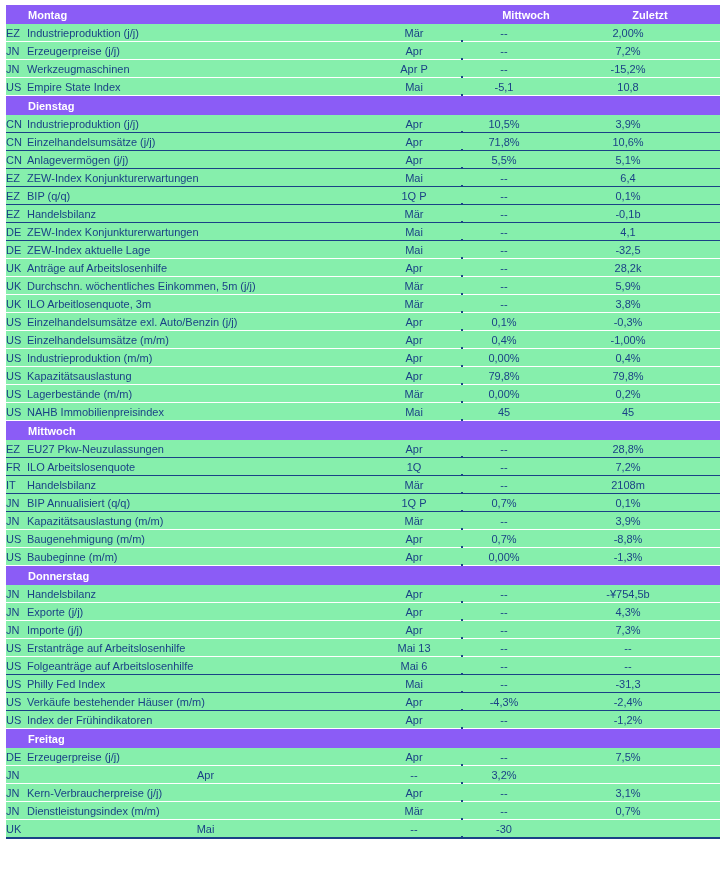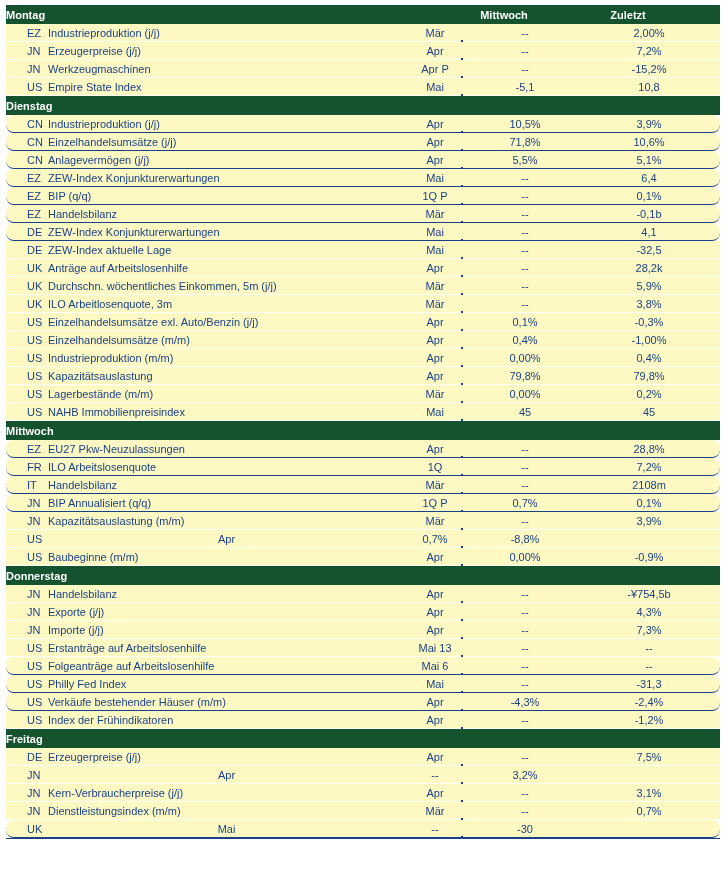--- a/index.html
+++ b/index.html
@@ -1,27 +1,27 @@
 <!DOCTYPE html>
 <html><head>
 <meta charset="utf-8">
 <style>
   html,body{margin:0;padding:0;background:#ffffff;}
   body{width:726px;height:881px;position:relative;font-family:"Liberation Sans",sans-serif;
        -webkit-font-smoothing:antialiased;}
   #cal{position:absolute;left:6px;top:5px;width:714px;border-bottom:1px solid #1A4186;}
   .band{display:grid;grid-template-columns:438px 120px 128px;align-items:center;
-        height:19px;background:#14532d;color:#ffffff;font-weight:bold;font-size:11px;
-        box-sizing:border-box;white-space:nowrap;}
+        height:19px;background:#8b5cf6;color:#ffffff;font-weight:bold;font-size:11px;
+        padding-left:22px;box-sizing:border-box;white-space:nowrap;}
   .band .hdr{text-align:center;}
   .row{display:grid;grid-template-columns:21px 357px 60px 120px 128px;align-items:center;
-       height:18px;line-height:18px;background:#fef9c3;color:#1A4186;font-size:11px;
-       padding-left:21px;box-sizing:border-box;border-bottom:1px solid #ffffff;
+       height:18px;line-height:18px;background:#86efac;color:#1A4186;font-size:11px;
+       box-sizing:border-box;border-bottom:1px solid #ffffff;
        position:relative;white-space:nowrap;}
-  .row.rule{border-bottom:1px solid #1A4186;border-radius:8px;}
+  .row.rule{border-bottom:1px solid #1A4186;}
   .row::after{content:"";position:absolute;left:455px;bottom:-1px;width:2px;height:2px;
        background:#1A4186;z-index:2;}
   .cell-code{overflow:hidden;}
   .cell-label{overflow:hidden;}
   .cell-period,.cell-prog,.cell-zul{text-align:center;overflow:hidden;}
 </style>
 </head>
 <body>
 
 <div id="cal">
@@ -246,31 +246,32 @@
   <div class="row">
     <span class="cell-code">JN</span>
     <span class="cell-label">Kapazitätsauslastung (m/m)</span>
     <span class="cell-period">Mär</span>
     <span class="cell-prog">--</span>
     <span class="cell-zul">3,9%</span>
   </div>
 
   <div class="row">
     <span class="cell-code">US</span>
+    <span class="cell-label">Baugenehmigung (m/m)</span>
     <span class="cell-period">Apr</span>
     <span class="cell-prog">0,7%</span>
     <span class="cell-zul">-8,8%</span>
   </div>
 
   <div class="row">
     <span class="cell-code">US</span>
     <span class="cell-label">Baubeginne (m/m)</span>
     <span class="cell-period">Apr</span>
     <span class="cell-prog">0,00%</span>
-    <span class="cell-zul">-0,9%</span>
+    <span class="cell-zul">-1,3%</span>
   </div>
 
   <div class="band">
     <span class="day">Donnerstag</span>
     <span class="hdr"></span>
     <span class="hdr"></span>
   </div>
 
   <div class="row">
     <span class="cell-code">JN</span>

